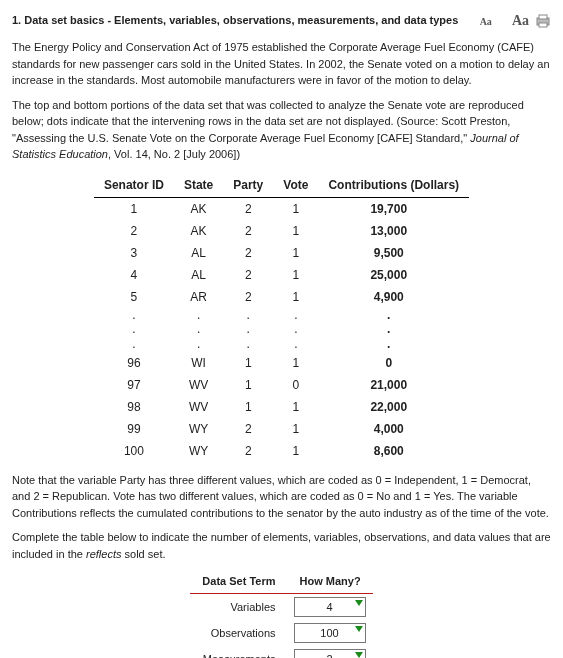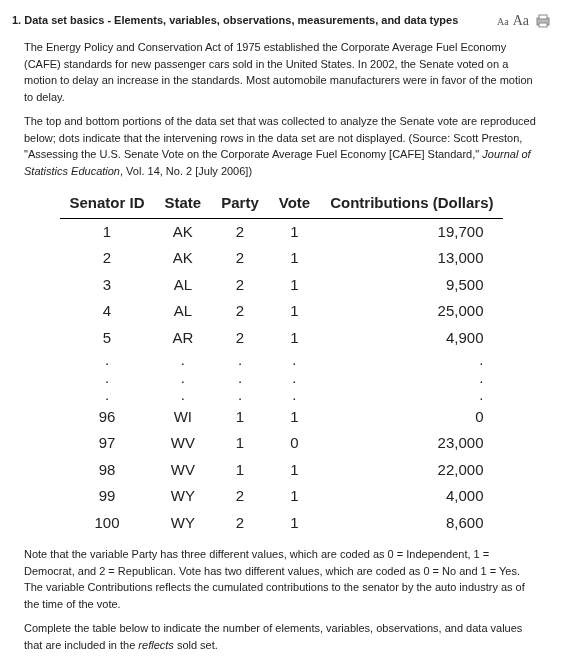--- a/index.html
+++ b/index.html
@@ -18,53 +18,54 @@
     align-items: center;
     margin-bottom: 1px;
   }
   .q-title {
     font-weight: bold;
     flex: 1;
   }
   .font-ctrl {
     display:flex;
     align-items:baseline;
-    gap:4px;
+    gap:20px;
     color:#555;
     font-family: Georgia, serif;
+    font-weight: bold;
   }
   .font-small { font-size:10px; cursor:pointer;}
   .font-large { font-size:14px; cursor:pointer;}
   .print-icon {
     width:16px;height:14px;
     margin-left:6px;
     cursor:pointer;
     display:inline-block;
     position:relative;
   }
   .print-icon svg{width:16px;height:14px;}
-  p { margin: 8px 12px; }
+  p { margin: 8px 0; }
   em { font-style: italic; }
 
   table.data {
     margin: 10px auto;
     border-collapse: collapse;
-    font-size: 15px;
+    font-size: 12px;
   }
   table.data th {
     border-bottom: 1px solid #000;
     padding: 3px 10px;
     text-align: center;
     font-weight: bold;
   }
   table.data td {
     padding: 2px 10px;
     text-align: center;
   }
-  table.data td.right { text-align: right; padding-right: 20px;}
+  table.data td.right { text-align: center; padding-right: 20px; font-weight: bold;}
   .dotrow td { padding:0 10px; line-height:0.9;}
 
   table.answer {
     margin: 8px auto 12px;
     border-collapse: collapse;
     font-size:11px;
   }
   table.answer th {
     border-bottom:1px solid #b91c1c;
     padding:3px 12px;
@@ -196,21 +197,21 @@
         <td>WI</td>
         <td>1</td>
         <td>1</td>
         <td class="right">0</td>
       </tr>
       <tr>
         <td>97</td>
         <td>WV</td>
         <td>1</td>
         <td>0</td>
-        <td class="right">23,000</td>
+        <td class="right">21,000</td>
       </tr>
       <tr>
         <td>98</td>
         <td>WV</td>
         <td>1</td>
         <td>1</td>
         <td class="right">22,000</td>
       </tr>
       <tr>
         <td>99</td>

